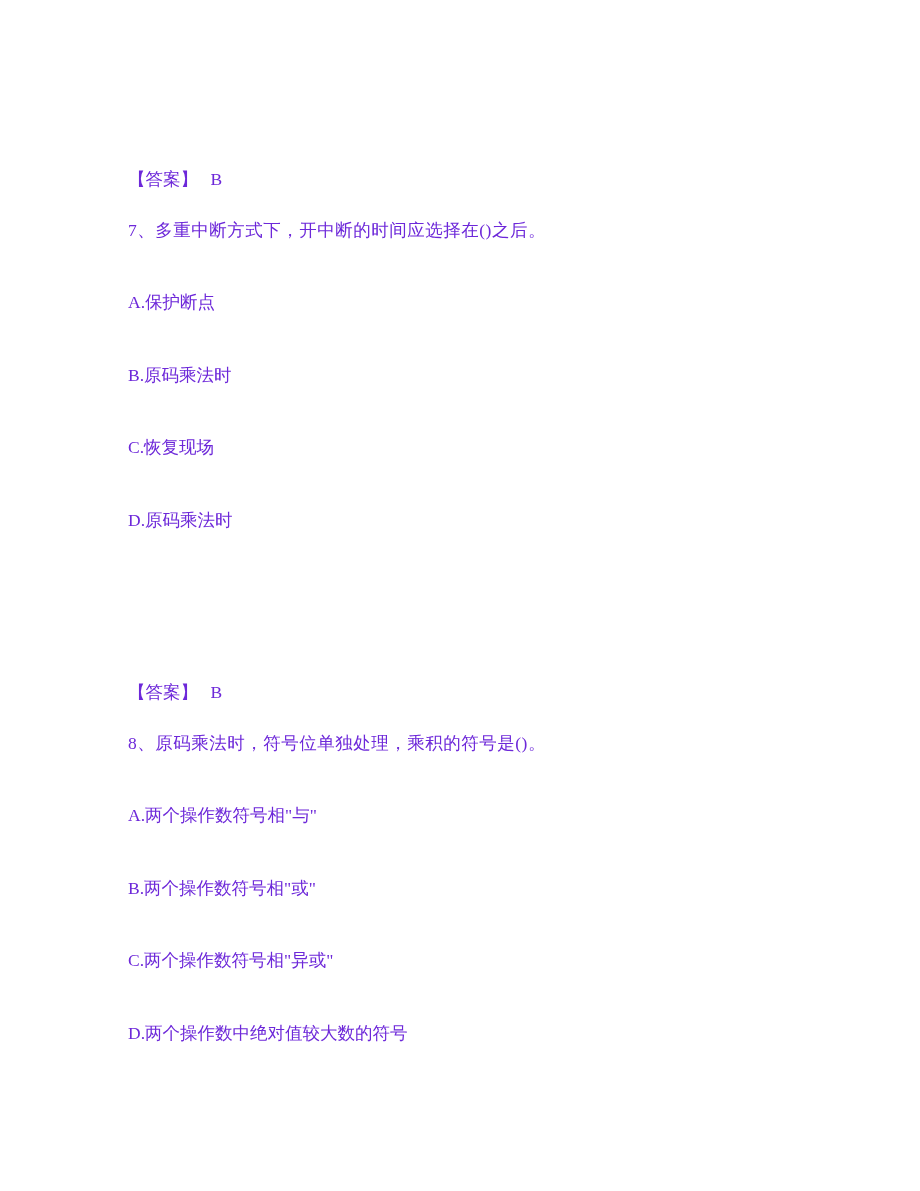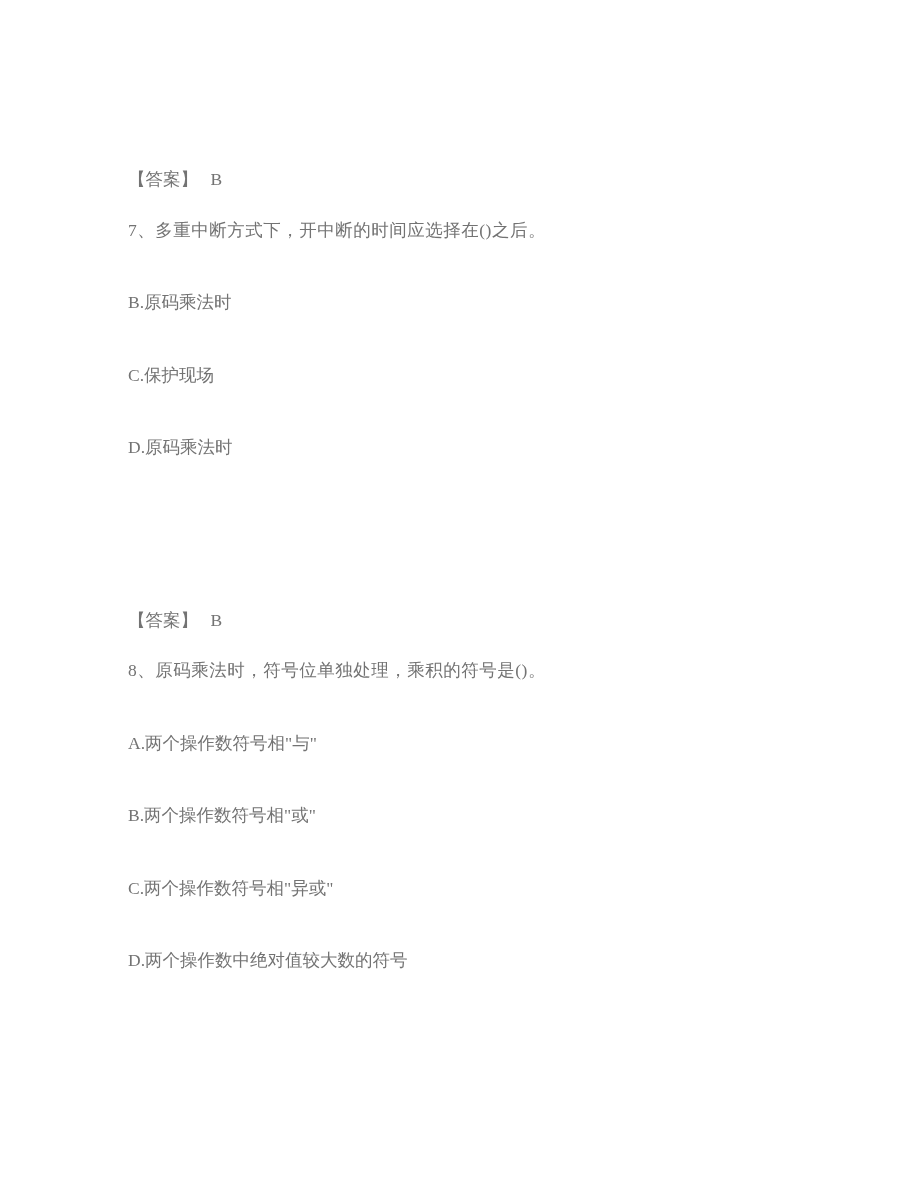--- a/index.html
+++ b/index.html
@@ -7,21 +7,21 @@
       padding: 0;
       background: #ffffff;
       font-family: "SimSun", "宋体", serif;
       width: 920px;
       height: 1191px;
       position: relative;
     }
     .content {
       padding: 167px 120px 0 128px;
       font-size: 17.5px;
-      color: #737373;
+      color: #6d28d9;
       line-height: 1.4;
     }
     .answer {
       margin-bottom: 26px;
     }
     .answer-letter {
       font-family: "Times New Roman", serif;
       margin-left: 8px;
     }
     .question {
@@ -45,24 +45,27 @@
 <div class="content">
 
   <div class="answer">
     <span>【答案】</span>
     <span class="answer-letter">B</span>
   </div>
 
   <div class="question">7、多重中断方式下，开中断的时间应选择在()之后。</div>
 
   <div class="option">
+    <span class="prefix">A.</span><span>保护断点</span>
+  </div>
+  <div class="option">
     <span class="prefix">B.</span><span>原码乘法时</span>
   </div>
   <div class="option">
-    <span class="prefix">C.</span><span>保护现场</span>
+    <span class="prefix">C.</span><span>恢复现场</span>
   </div>
   <div class="option">
     <span class="prefix">D.</span><span>原码乘法时</span>
   </div>
 
   <div class="gap"></div>
 
   <div class="answer">
     <span>【答案】</span>
     <span class="answer-letter">B</span>

